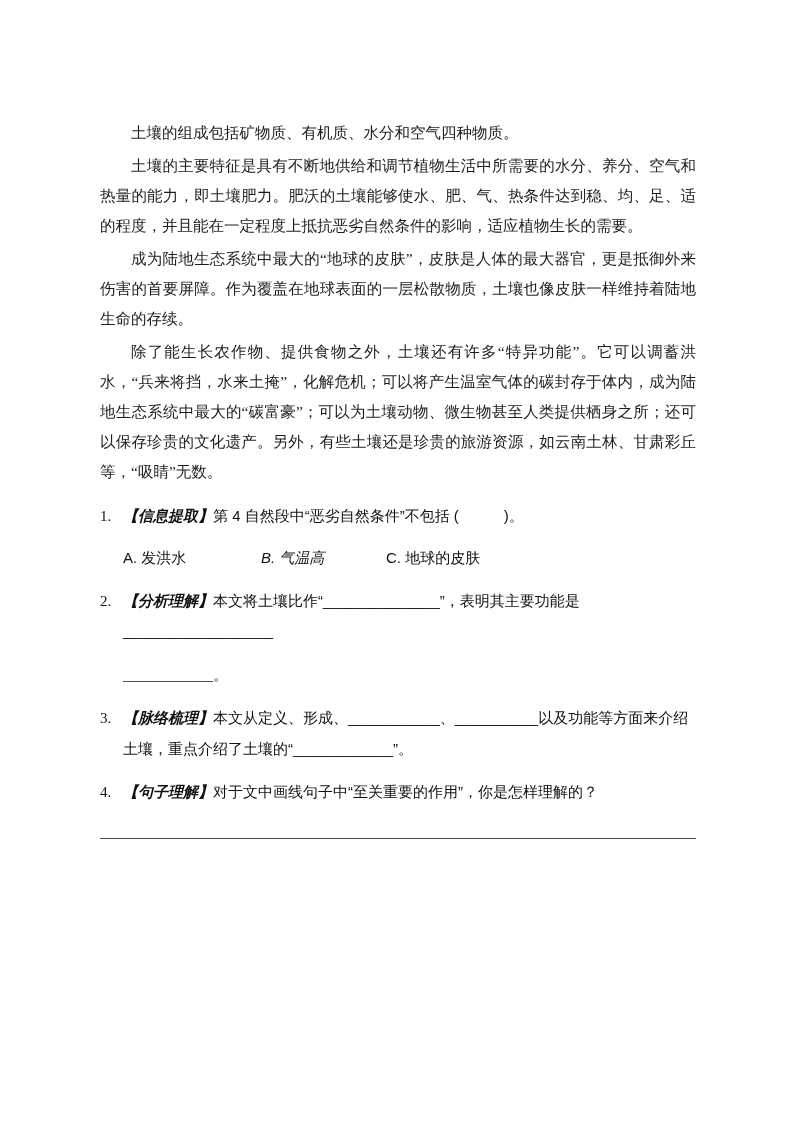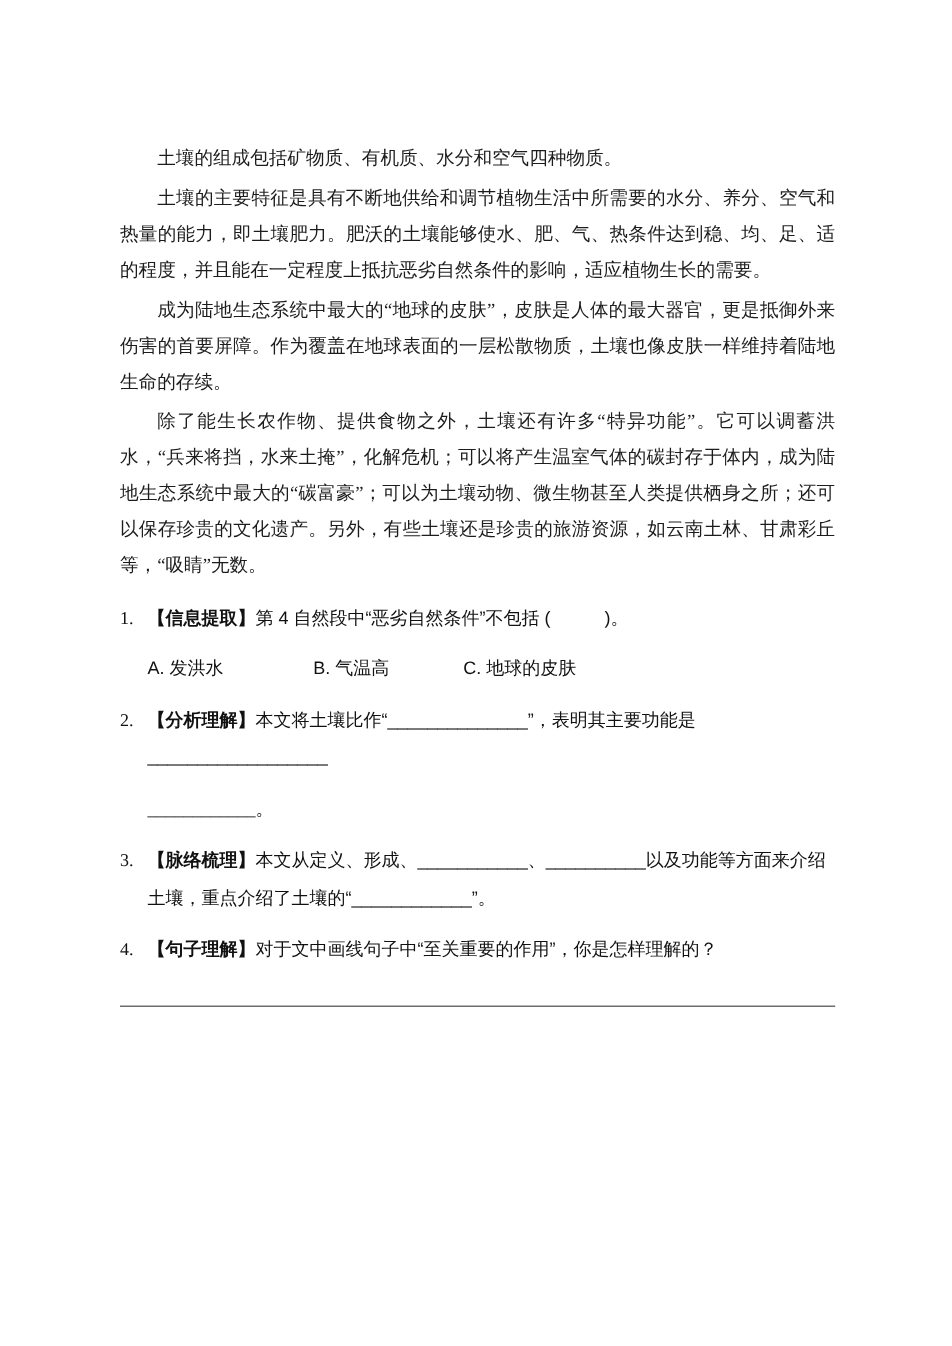--- a/index.html
+++ b/index.html
@@ -38,26 +38,26 @@
     margin-bottom: 13px;
   }
   .q-first { text-indent: -23px; }
   .q-num {
     font-family: "Liberation Serif", "DejaVu Serif", serif;
     font-size: 15px;
     display: inline-block;
     width: 23px;
     text-indent: 0;
   }
-  .q-tag { font-weight: 700; }
+  .q-tag { font-weight: 700; font-style: italic; }
   .q-text { white-space: pre-wrap; }
   .q-options { margin-top: 12px; }
   .option { display: inline-block; }
   .option-a { min-width: 138px; }
-  .option-b { min-width: 125px; }
+  .option-b { min-width: 125px; font-style: italic; }
   .q-cont { margin-top: 14px; font-family: Liberation Serif, serif; }
   .q-cont-tight { margin-top: 1px; }
   .answer-line {
     margin-top: 31px;
     height: 1px;
     border-bottom: 1px solid #4a4a4a;
     width: 100%;
   }
 </style>
 </head>

